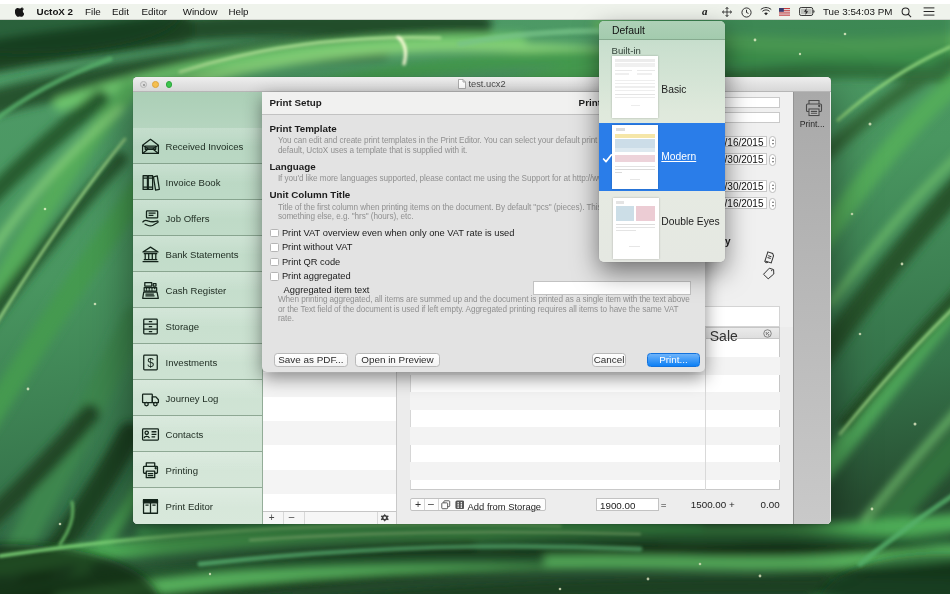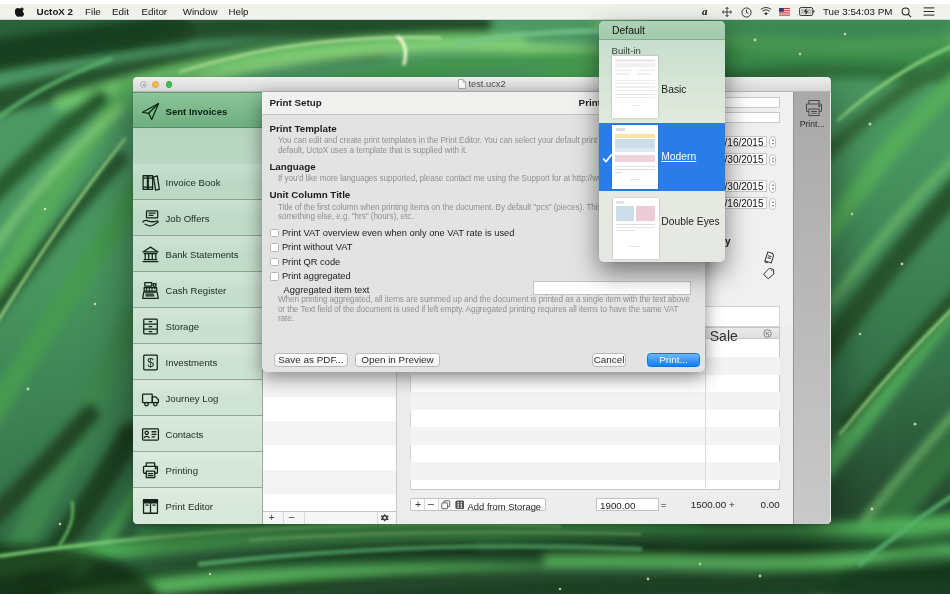--- a/index.html
+++ b/index.html
@@ -289,26 +289,29 @@
             <path d="M5,6 V2.5 H15 V6"></path>
             <rect x="2.5" y="6" width="15" height="7.5" rx="1"></rect>
             <rect x="5" y="11" width="10" height="6.5" fill="#bdbdbd"></rect>
             <path d="M6.8,13.4 h6.4 M6.8,15.2 h6.4"></path>
             <circle cx="15.2" cy="8" r="0.6"></circle>
           </svg>
         <div class="abs" style="left:0;top:26.8px;width:100%;text-align:center;font-size:8.7px;color:#2b2b2b;">Print...</div>
       </div>
     </div>
     <div id="sidebar">
-      <div class="srow" id="srow0" style="top:0px">
-          <svg width="19" height="19" viewBox="0 0 18 18" fill="none" stroke="#06240f" stroke-width="1.15" stroke-linejoin="round">
-            <path d="M1.5,9.8 L16.6,1.4 L10.2,16.6 L7.2,10.7 Z"></path>
-            <path d="M16.6,1.4 L7.2,10.7"></path>
-          </svg>
-          <div class="lbl">Sent Invoices</div>
+      <div class="srow" style="top:36px">
+          <svg width="19" height="19" viewBox="0 0 18 18" fill="none" stroke="#13231a" stroke-width="1.2" stroke-linejoin="round">
+            <path d="M1.5,7.8 L9,2.2 L16.5,7.8 V15.6 H1.5 Z"></path>
+            <path d="M4,8.6 h10 v3 h-10 z"></path>
+            <path d="M5.5,10.2 h7"></path>
+            <path d="M1.5,7.8 L6.8,11.2 M16.5,7.8 L11.2,11.2"></path>
+            <path d="M1.5,15.6 L6.8,11.4 M16.5,15.6 L11.2,11.4"></path>
+          </svg>
+          <div class="lbl">Received Invoices</div>
         </div>
       <div class="srow" style="top:72px">
           <svg width="19" height="19" viewBox="0 0 18 18" fill="none" stroke="#13231a" stroke-width="1.2" stroke-linejoin="round">
             <rect x="2" y="2.6" width="4.1" height="13"></rect>
             <rect x="6.9" y="2.6" width="4.1" height="13"></rect>
             <path d="M11.8,3.6 l3.6,-0.8 2,12.7 -3.6,0.8 z"></path>
             <path d="M2,4.9 h4.1 M6.9,4.9 h4.1 M2,13.3 h4.1 M6.9,13.3 h4.1"></path>
           </svg>
           <div class="lbl">Invoice Book</div>
         </div>

